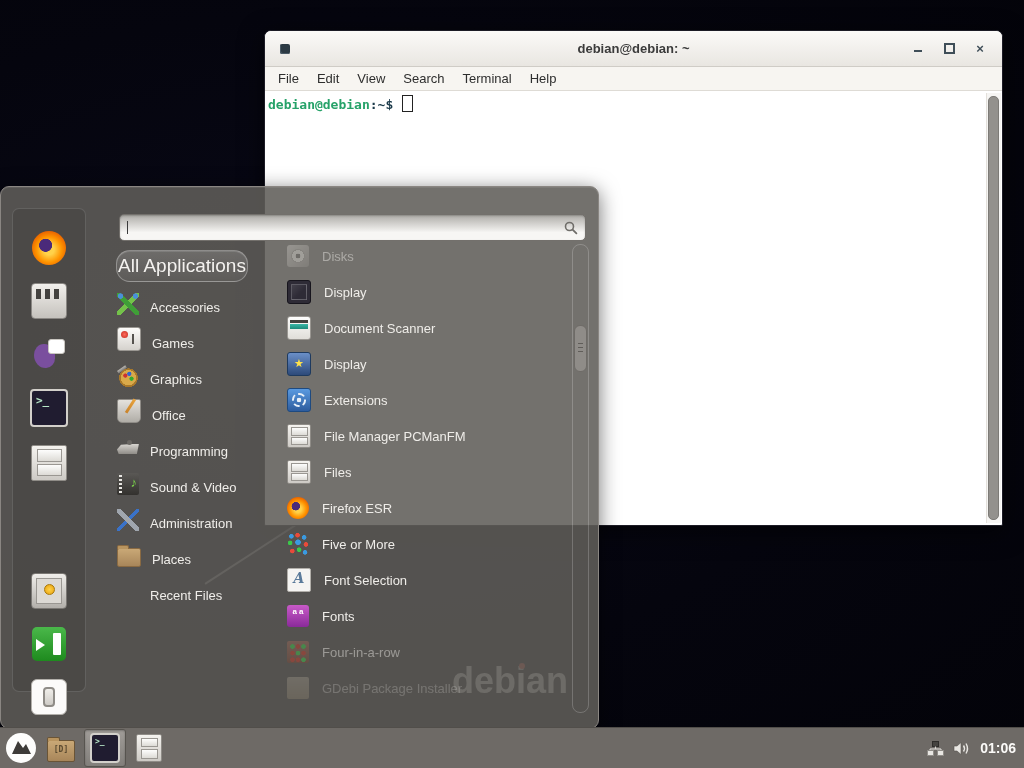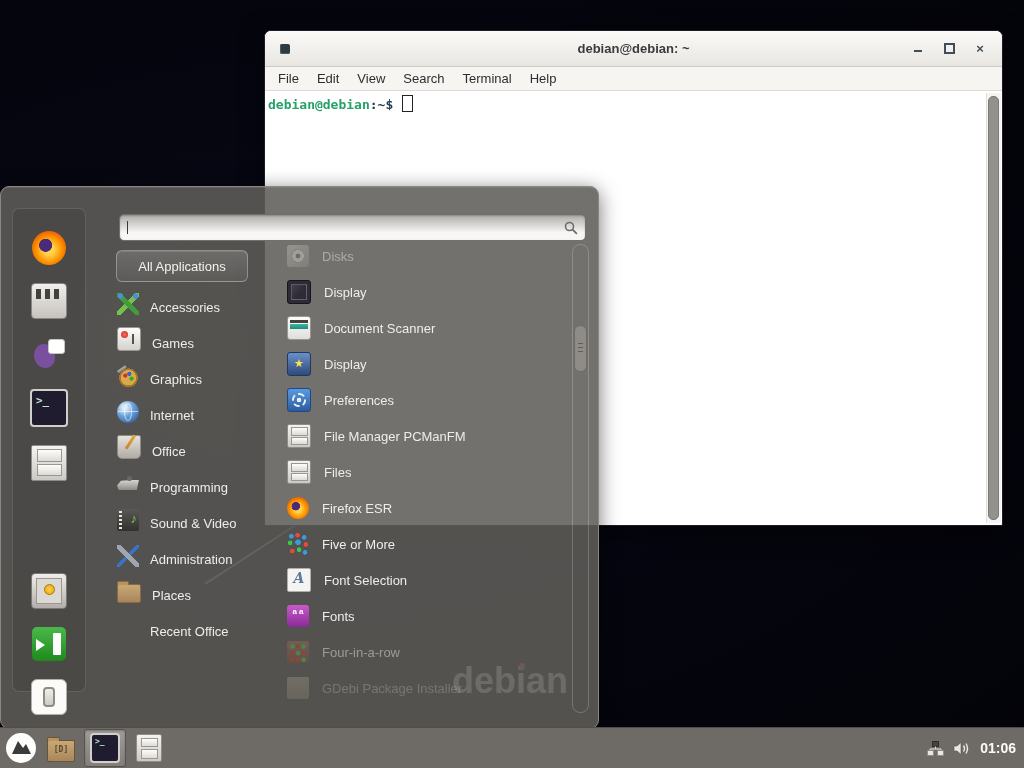--- a/index.html
+++ b/index.html
@@ -63,23 +63,23 @@
               border-radius:5px;display:flex;align-items:center;
               box-shadow:inset 0 1px 2px rgba(0,0,0,.22);}
   #search-caret{width:1px;height:13px;background:#3a3a3a;margin-left:7px;}
   #search-input{flex:1;border:none;background:transparent;outline:none;height:100%;
                 font-size:13px;color:#333;padding:0 4px;}
   #search-icon{margin-right:7px;flex:none;display:flex;}
 
   
   #all-apps-btn{left:115px;top:63px;width:130px;height:30px;position:absolute;
                 background:linear-gradient(rgba(255,255,255,.15),rgba(255,255,255,.05));
-                border:1px solid rgba(255,255,255,.30);border-radius:6px;
+                border:1px solid rgba(255,255,255,.30);border-radius:14px;
                 display:flex;align-items:center;justify-content:center;
-                font-size:13px;color:#f4f2ef;cursor:pointer;
+                font-size:19px;color:#f4f2ef;cursor:pointer;
                 box-shadow:inset 0 1px 0 rgba(255,255,255,.12);}
   #categories{left:116px;top:92px;width:165px;position:absolute;}
   .cat-row{height:36px;display:flex;align-items:flex-end;gap:11px;cursor:pointer;}
   .cat-label{font-size:13px;color:#efede9;}
 
   
   #apps{left:286px;top:51px;width:280px;position:absolute;}
   .app-row{height:36px;display:flex;align-items:center;gap:13px;cursor:pointer;}
   .app-label{font-size:13px;color:#efede9;}
   .fade1{opacity:.45;}
@@ -337,24 +337,20 @@
       <div class="cat-row">
         <span class="ic i-games"></span>
         <span class="cat-label">Games</span>
       </div>
 
       <div class="cat-row">
         <span class="ic i-graphics"></span>
         <span class="cat-label">Graphics</span>
       </div>
 
-      <div class="cat-row">
-        <span class="ic i-internet"></span>
-        <span class="cat-label">Internet</span>
-      </div>
 
       <div class="cat-row">
         <span class="ic i-office"></span>
         <span class="cat-label">Office</span>
       </div>
 
       <div class="cat-row">
         <span class="ic i-programming"></span>
         <span class="cat-label">Programming</span>
       </div>
@@ -370,21 +366,21 @@
       </div>
 
 
       <div class="cat-row">
         <span class="ic i-places"></span>
         <span class="cat-label">Places</span>
       </div>
 
       <div class="cat-row">
         <span class="ic i-empty"></span>
-        <span class="cat-label">Recent Office</span>
+        <span class="cat-label">Recent Files</span>
       </div>
     </div>
 
   <div id="apps">
 
       <div class="app-row fade1">
         <span class="ic i-disks"></span>
         <span class="app-label">Disks</span>
       </div>
 
@@ -398,21 +394,21 @@
         <span class="app-label">Document Scanner</span>
       </div>
 
       <div class="app-row">
         <span class="ic i-effects"></span>
         <span class="app-label">Display</span>
       </div>
 
       <div class="app-row">
         <span class="ic i-extensions"></span>
-        <span class="app-label">Preferences</span>
+        <span class="app-label">Extensions</span>
       </div>
 
       <div class="app-row">
         <span class="ic i-pcmanfm"></span>
         <span class="app-label">File Manager PCManFM</span>
       </div>
 
       <div class="app-row">
         <span class="ic i-files"></span>
         <span class="app-label">Files</span>

